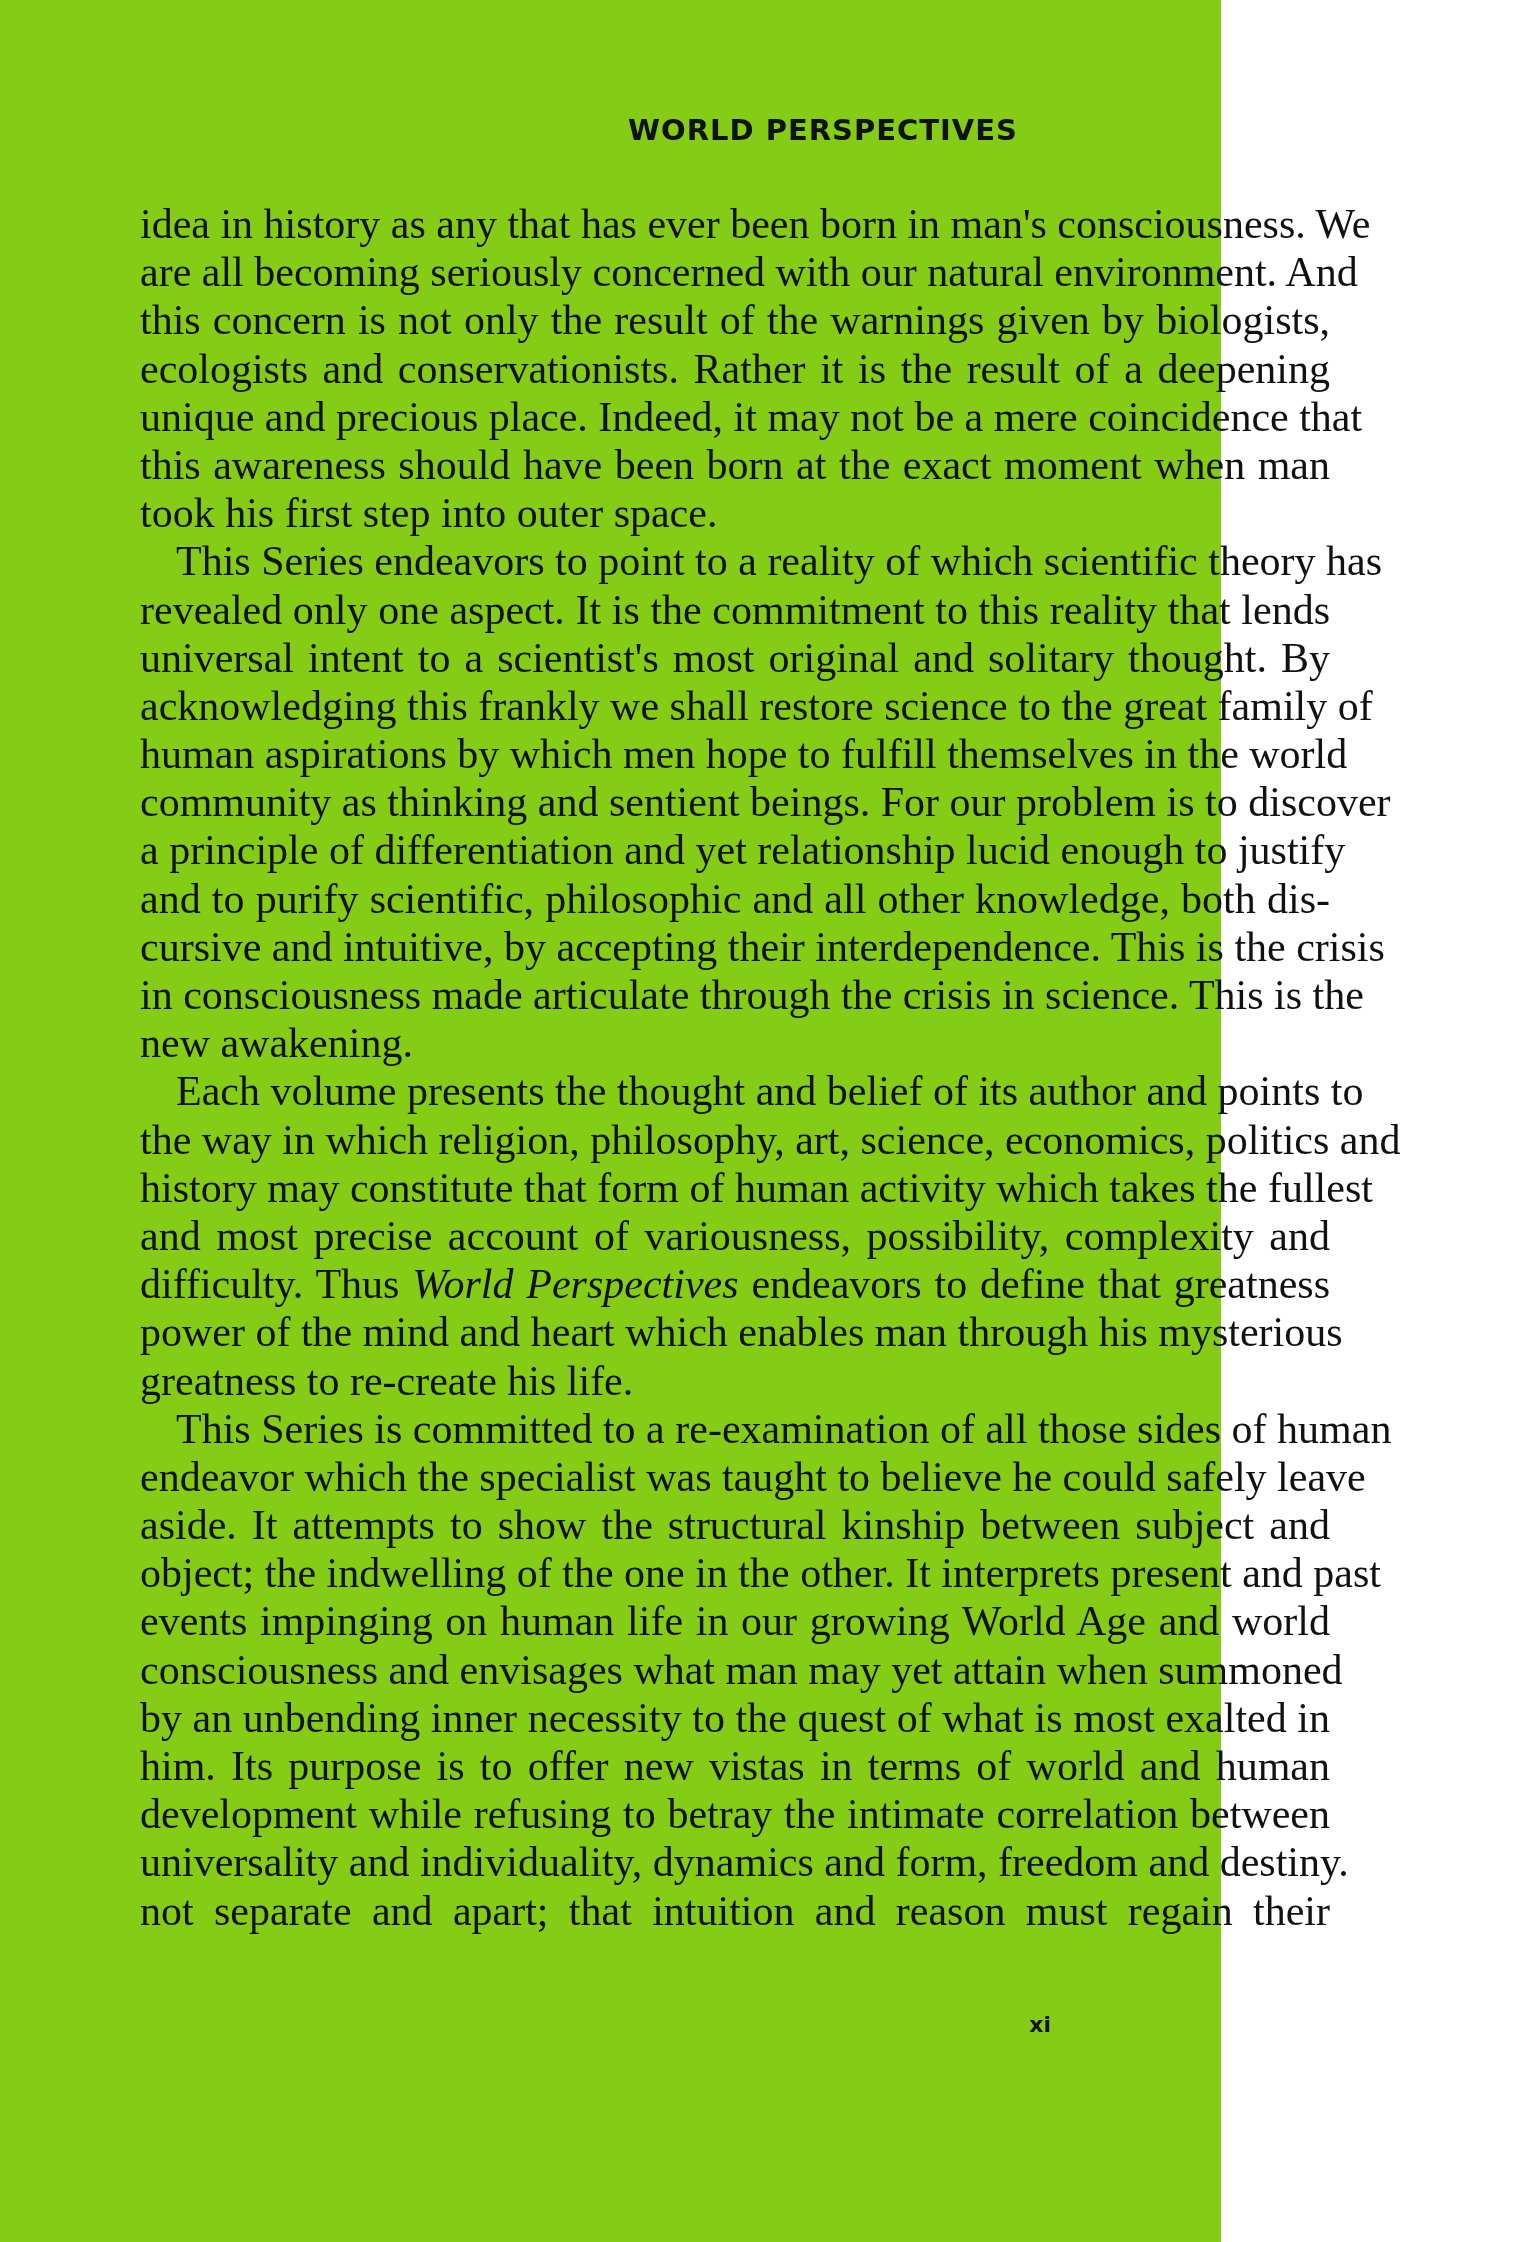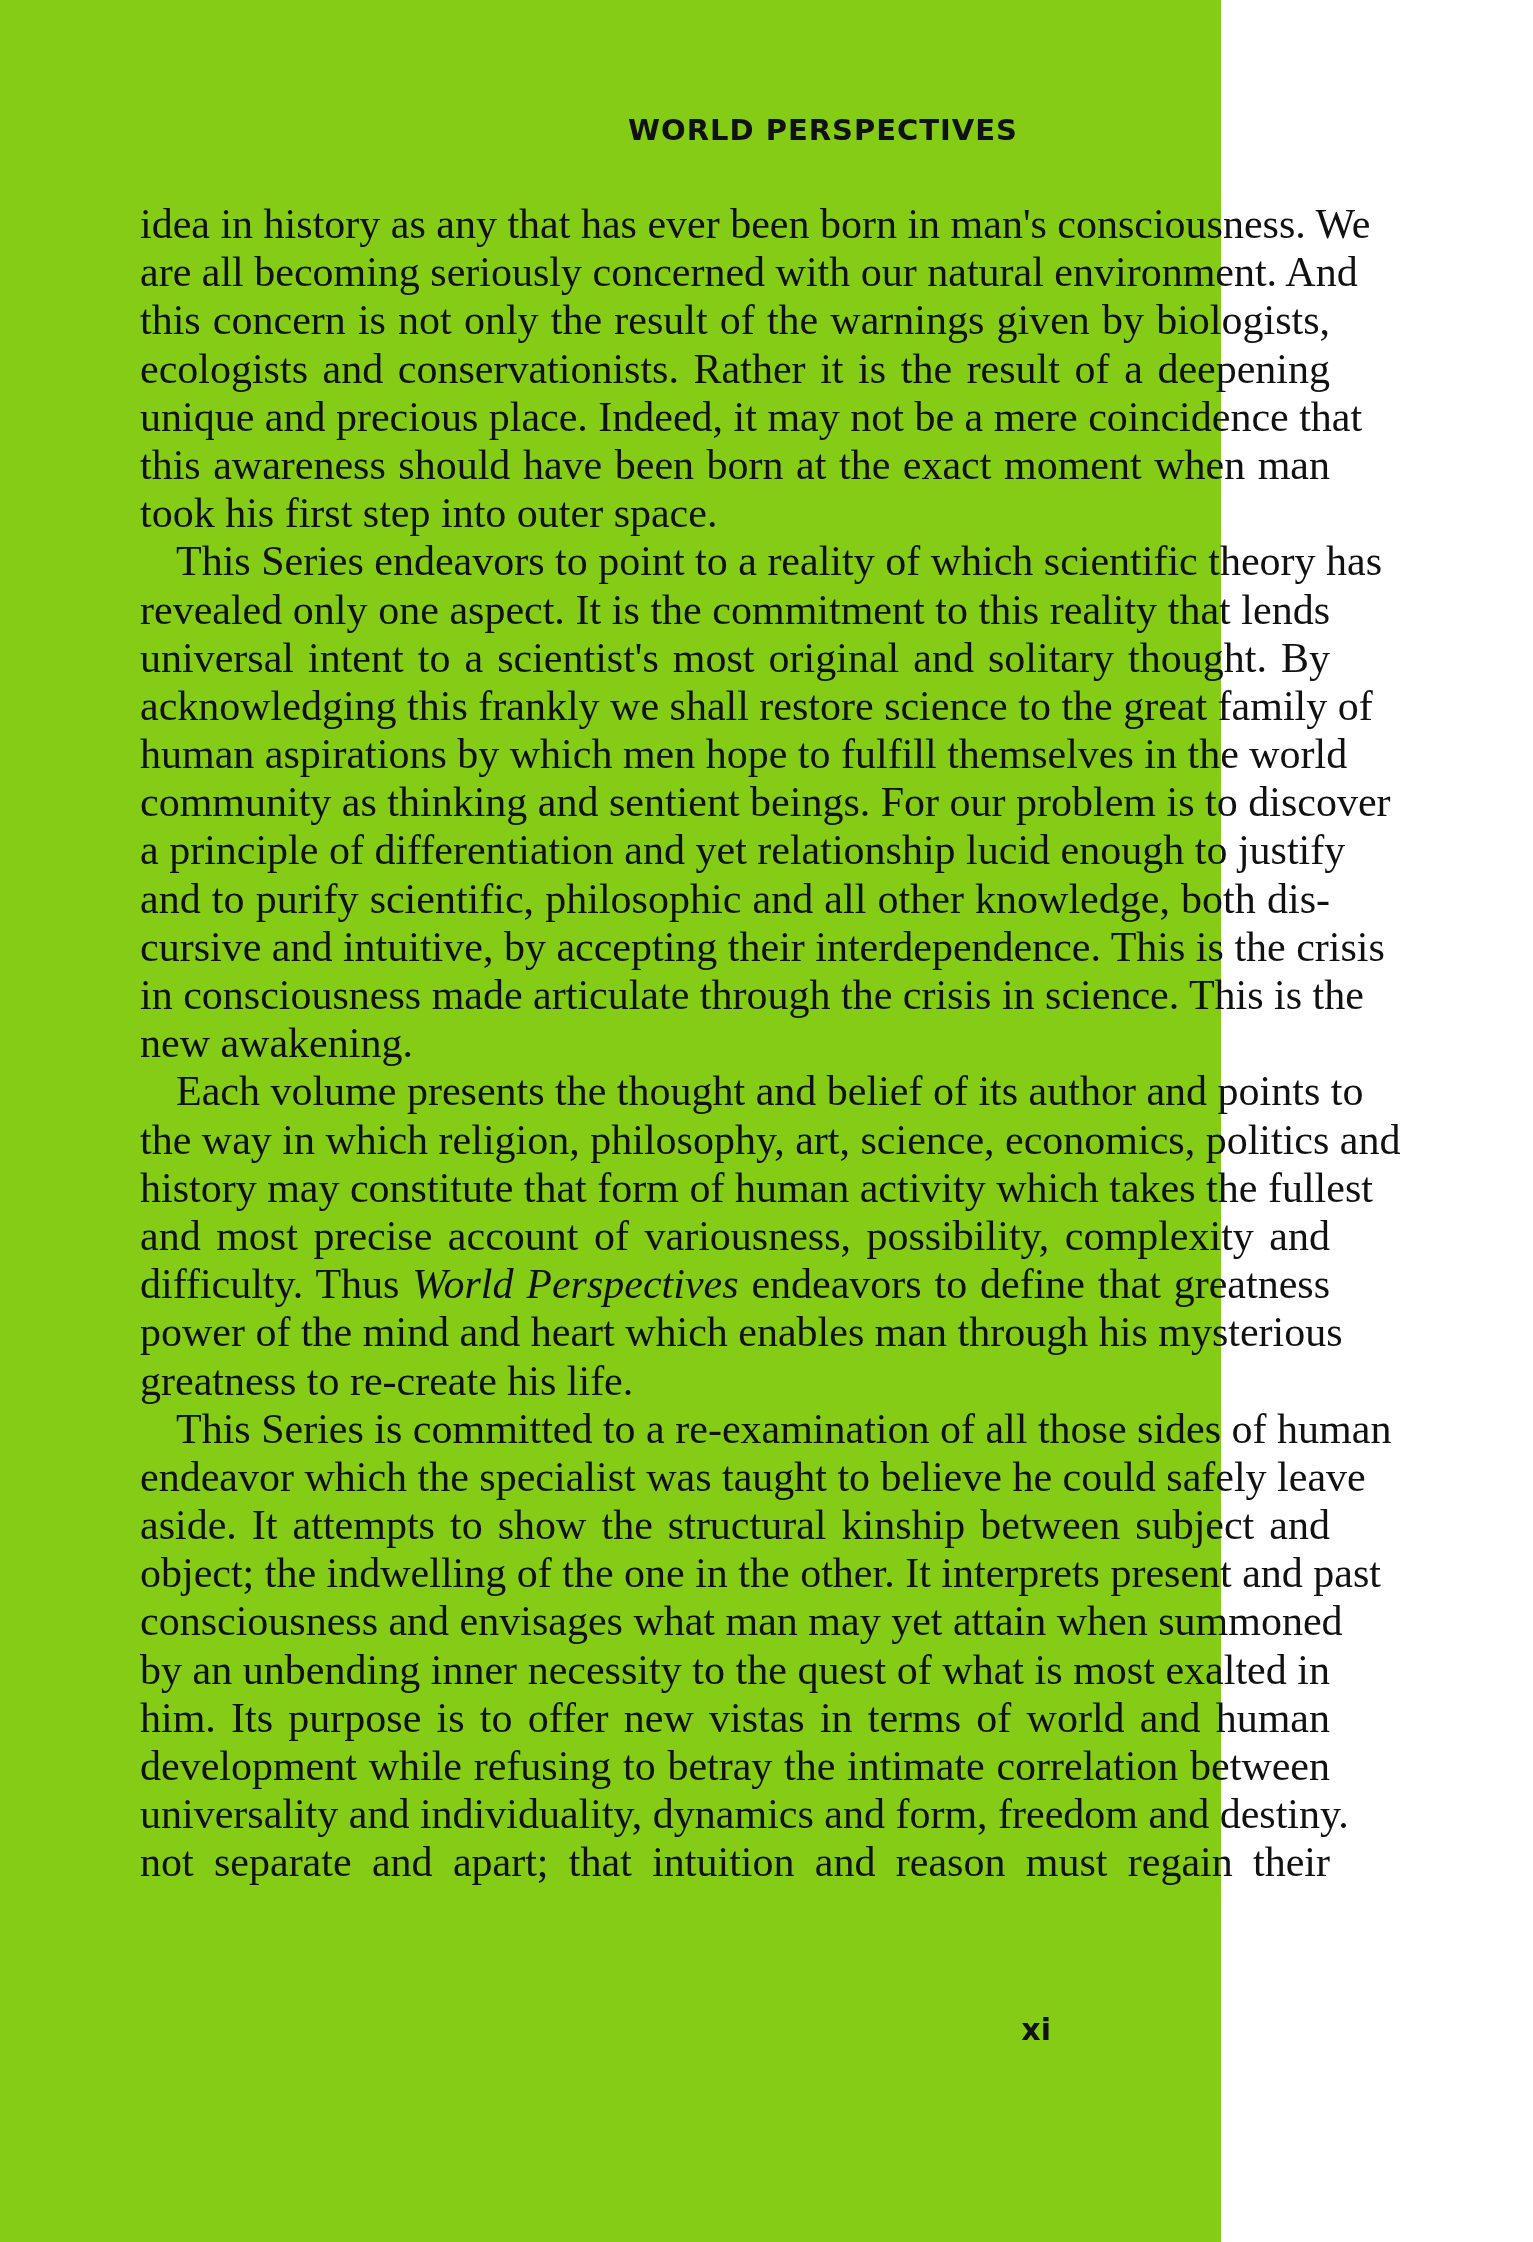--- a/index.html
+++ b/index.html
@@ -13,21 +13,21 @@
   .body-text {
     position: absolute; left: 140px; top: 200px; width: 1190px;
     font-family: "Liberation Serif", serif; font-size: 42px; color: #111;
     line-height: 48.2px;
   }
   .line { display: block; text-align: justify; text-align-last: justify; height: 48.2px; white-space: nowrap; }
   .line.last { text-align-last: left; }
   .line.indent { padding-left: 36px; }
   .folio {
     position: absolute; top: 2012px; right: 170px;
-    font-family: "DejaVu Sans", sans-serif; font-weight: bold; font-size: 30px; color: #111;
+    font-family: "DejaVu Sans", sans-serif; font-weight: bold; font-size: 22px; color: #111;
   }
   em { font-style: italic; }
 </style>
 </head>
 <body>
 
 <div class="page">
   <div class="running-head">WORLD PERSPECTIVES</div>
 
   <div class="body-text">
@@ -64,20 +64,21 @@
       <span class="line"><span>difficulty. Thus </span><em>World Perspectives</em><span> endeavors to define that greatness</span></span>
       <span class="line">power of the mind and heart which enables man through his mysterious</span>
       <span class="line last">greatness to re-create his life.</span>
     </div>
 
     <div>
       <span class="line indent">This Series is committed to a re-examination of all those sides of human</span>
       <span class="line">endeavor which the specialist was taught to believe he could safely leave</span>
       <span class="line">aside. It attempts to show the structural kinship between subject and</span>
       <span class="line">object; the indwelling of the one in the other. It interprets present and past</span>
+      <span class="line">events impinging on human life in our growing World Age and world</span>
       <span class="line">consciousness and envisages what man may yet attain when summoned</span>
       <span class="line">by an unbending inner necessity to the quest of what is most exalted in</span>
       <span class="line">him. Its purpose is to offer new vistas in terms of world and human</span>
       <span class="line">development while refusing to betray the intimate correlation between</span>
       <span class="line">universality and individuality, dynamics and form, freedom and destiny.</span>
       <span class="line">not separate and apart; that intuition and reason must regain their</span>
     </div>
   </div>
 
   <div class="folio">xi</div>

